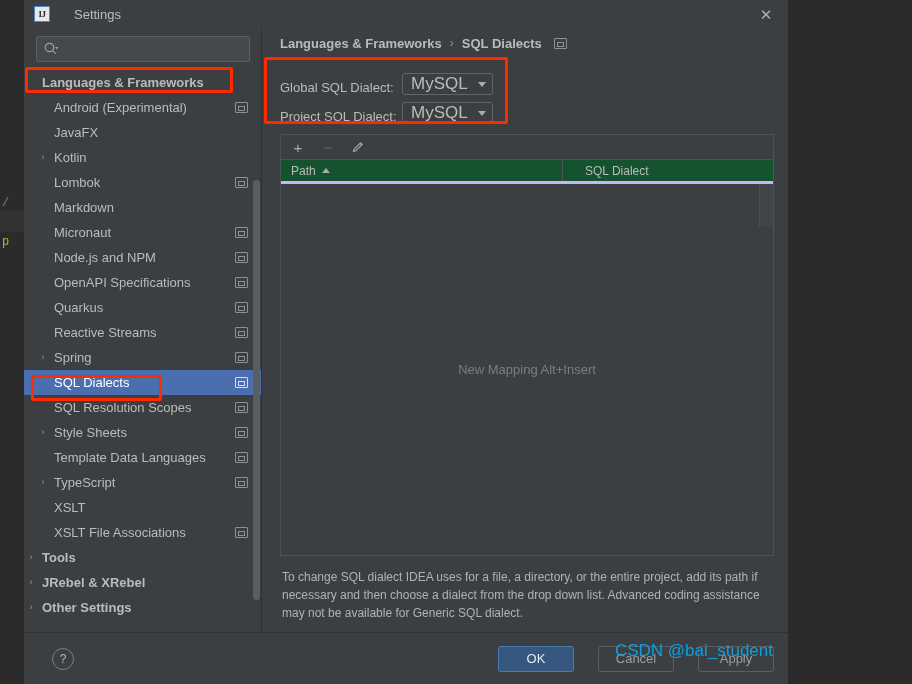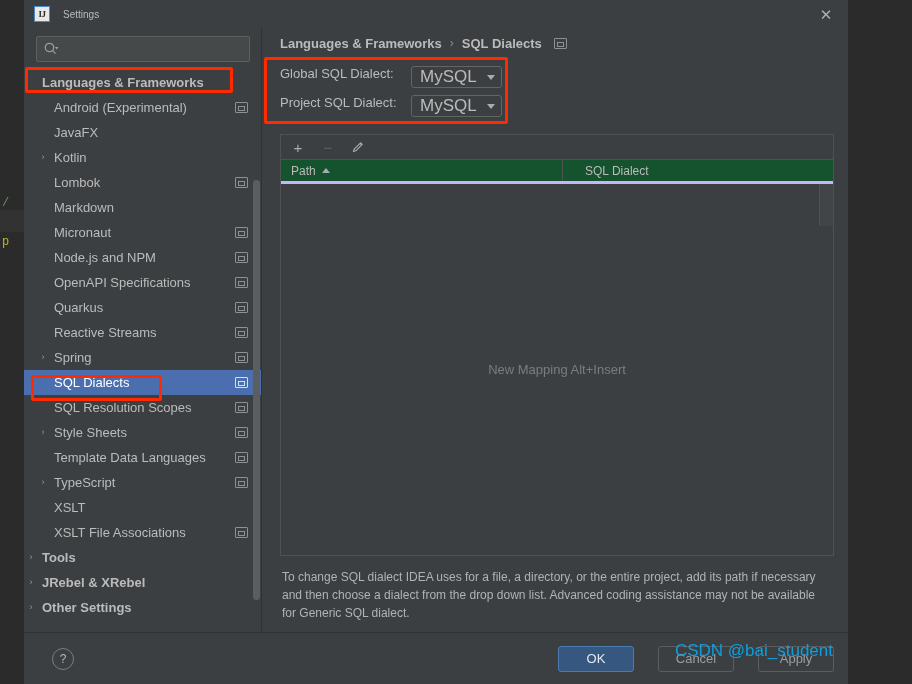--- a/index.html
+++ b/index.html
@@ -19,42 +19,42 @@
     position: absolute; font-family: "Liberation Mono", monospace;
     font-size: 12px; white-space: nowrap;
   }
   #ide-backdrop .frag-slash { left: 2px; top: 196px; color: #629755; }
   #ide-backdrop .frag-p     { left: 2px; top: 235px; color: #bbb529; }
   #ide-backdrop .gutter-hl  { position:absolute; left:0; top:210px; width:24px; height:22px; background:#323232; }
 
   
   #settings-dialog {
     position: absolute; left: 24px; top: 0;
-    width: 824px; height: 684px;
+    width: 764px; height: 684px;
     background: #3c3f41;
     display: flex; flex-direction: column;
   }
 
   
   #title-bar {
     height: 28px; flex: 0 0 28px;
     background: #3c3f41;
     display: flex; align-items: center;
     padding: 0 0 0 10px;
     position: relative;
   }
   #app-icon {
     width: 16px; height: 16px; flex: 0 0 16px;
     border: 1px solid #4a88c7; background: #e8e8e8;
     color: #2b2b2b; font-size: 9px; font-weight: bold;
     display: flex; align-items: center; justify-content: center;
     letter-spacing: -0.5px; font-family: "Liberation Serif", serif;
   }
   #title-text {
-    margin-left: 13px; color: #bbbbbb; font-size: 10px;
+    margin-left: 24px; color: #bbbbbb; font-size: 13px;
   }
   #close-button {
     position: absolute; right: 0; top: 0; width: 44px; height: 28px;
     display: flex; align-items: center; justify-content: center;
     color: #b0b0b0; font-size: 15px; line-height: 1; cursor: pointer;
   }
 
   
   #dialog-body { flex: 1 1 auto; display: flex; min-height: 0; }
 
@@ -136,21 +136,21 @@
   }
   #breadcrumb .bc-badge::after {
     content: ""; position: absolute; left: 2px; right: 2px; top: 3px;
     height: 3px; border: 1px solid #8c9196;
   }
 
   #dialect-form {
     padding: 8px 0 10px 18px;
   }
   .form-row {
-    display: flex; align-items: flex-start; height: 29px; gap: 9px;
+    display: flex; align-items: flex-end; height: 29px; gap: 0;
   }
   .form-label {
     width: 122px; flex: 0 0 122px; font-size: 13px; color: #bbbbbb;
   }
   .combo {
     min-width: 74px; height: 22px; background: #3c3f41;
     border: 1px solid #646464; border-radius: 3px;
     display: inline-flex; align-items: center; justify-content: space-between;
     padding: 0 6px 0 8px; cursor: pointer; gap: 10px;
   }

